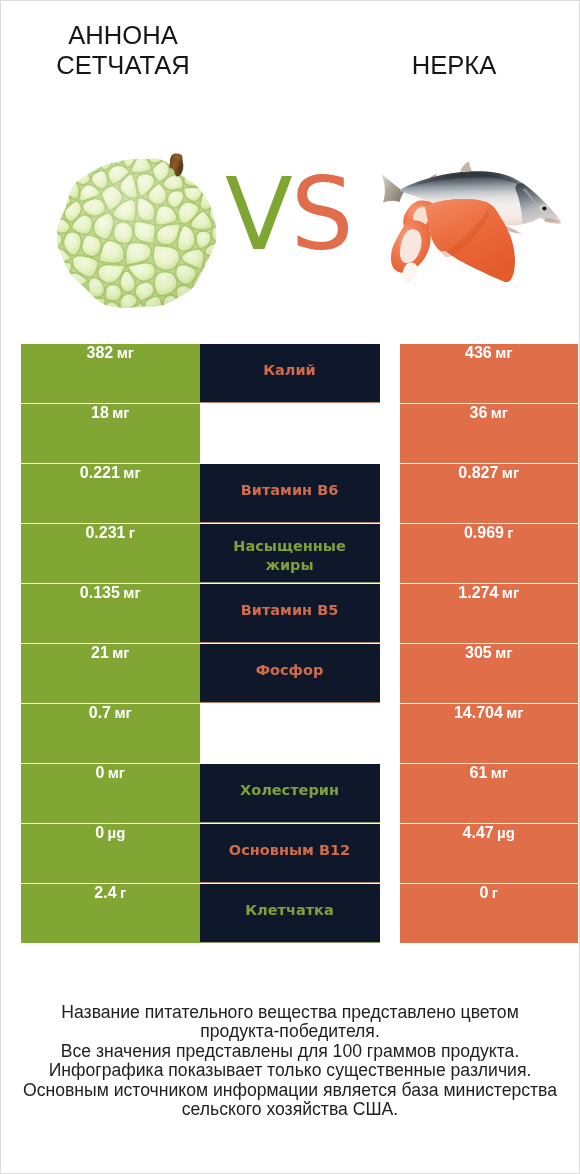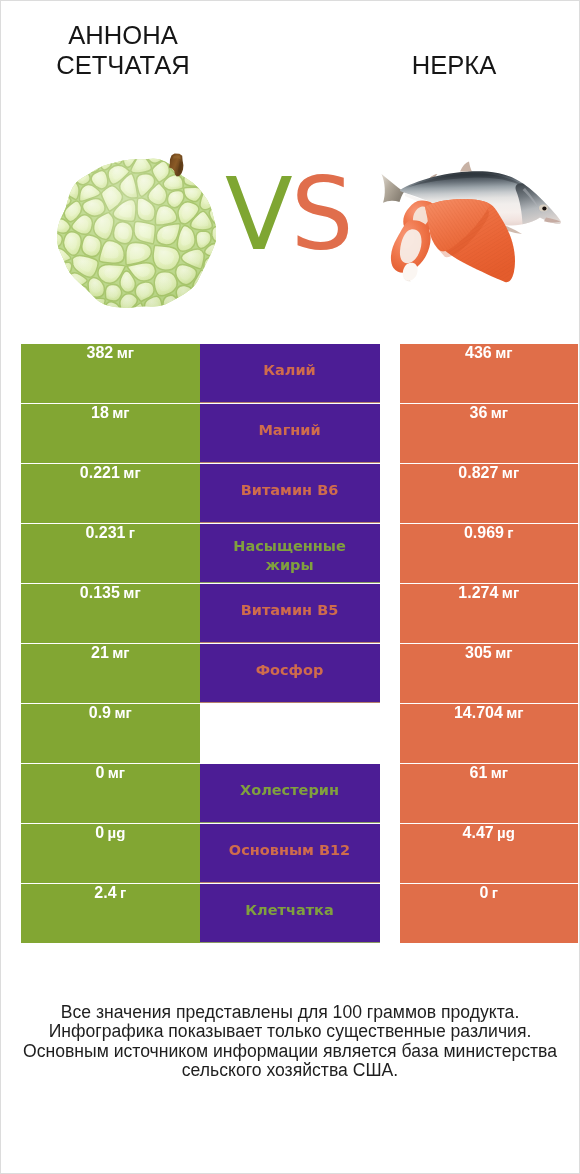--- a/index.html
+++ b/index.html
@@ -14,21 +14,21 @@
 .stem{position:absolute;left:165px;top:150px;}
 .salmon{position:absolute;left:376px;top:156px;}
 .vs{position:absolute;left:224px;top:164px;font-family:"DejaVu Sans",sans-serif;font-size:99px;line-height:99px;letter-spacing:-2px;font-weight:400;}
 .vs .v{color:#7fa632;}
 .vs .s{color:#e06e4c;}
 .table{position:absolute;left:20px;top:343px;width:537px;}
 .row{position:relative;height:60px;}
 .cell{position:absolute;top:0;height:58.5px;box-sizing:border-box;}
 .c-l{left:0;width:178.5px;background:#82a633;}
 .c-r{left:358.5px;width:178.5px;background:#e06e49;margin-left:20px;}
-.c-m{left:178.5px;width:180px;background:#4c1d95;border-bottom:1.1px solid;}
+.c-m{left:178.5px;width:180px;background:#0f172a;border-bottom:1.1px solid;}
 .vwrap{display:flex;justify-content:center;height:54px;color:#fff;}
 .num{font-size:16px;font-weight:700;}
 .unit{font-size:15px;font-weight:700;margin-left:3.4px;}
 .lwrap{display:flex;align-items:center;justify-content:center;height:53px;}
 .lwrap.two{height:64px;}
 .label{font-family:"DejaVu Sans",sans-serif;font-size:14.5px;font-weight:700;text-align:center;line-height:19px;max-width:122px;}
 .footer{position:absolute;left:0;top:1001.5px;width:578px;text-align:center;font-size:17.6px;line-height:19.6px;color:#1e1e1e;}
 .footer div{height:19.6px;}
 </style>
 </head>
@@ -319,25 +319,20 @@
           </div>
         </div>
       </div>
       <div class="row">
         <div class="cell c-l">
           <div class="vwrap">
             <span class="num">18</span>
             <span class="unit">мг</span>
           </div>
         </div>
-        <div class="cell c-m" style="border-bottom-color:#b5806c">
-          <div class="lwrap">
-            <span class="label" style="color:#cf6c4c">Магний</span>
-          </div>
-        </div>
         <div class="cell c-r">
           <div class="vwrap">
             <span class="num">36</span>
             <span class="unit">мг</span>
           </div>
         </div>
       </div>
       <div class="row">
         <div class="cell c-l">
           <div class="vwrap">
@@ -410,21 +405,21 @@
         <div class="cell c-r">
           <div class="vwrap">
             <span class="num">305</span>
             <span class="unit">мг</span>
           </div>
         </div>
       </div>
       <div class="row">
         <div class="cell c-l">
           <div class="vwrap">
-            <span class="num">0.9</span>
+            <span class="num">0.7</span>
             <span class="unit">мг</span>
           </div>
         </div>
         <div class="cell c-r">
           <div class="vwrap">
             <span class="num">14.704</span>
             <span class="unit">мг</span>
           </div>
         </div>
       </div>
@@ -480,18 +475,20 @@
         </div>
         <div class="cell c-r">
           <div class="vwrap">
             <span class="num">0</span>
             <span class="unit">г</span>
           </div>
         </div>
       </div>
     </div>
   <div class="footer">
+      <div>Название питательного вещества представлено цветом</div>
+      <div>продукта-победителя.</div>
       <div>Все значения представлены для 100 граммов продукта.</div>
       <div>Инфографика показывает только существенные различия.</div>
       <div>Основным источником информации является база министерства</div>
       <div>сельского хозяйства США.</div>
     </div>
 </div>
 
 </body></html>

